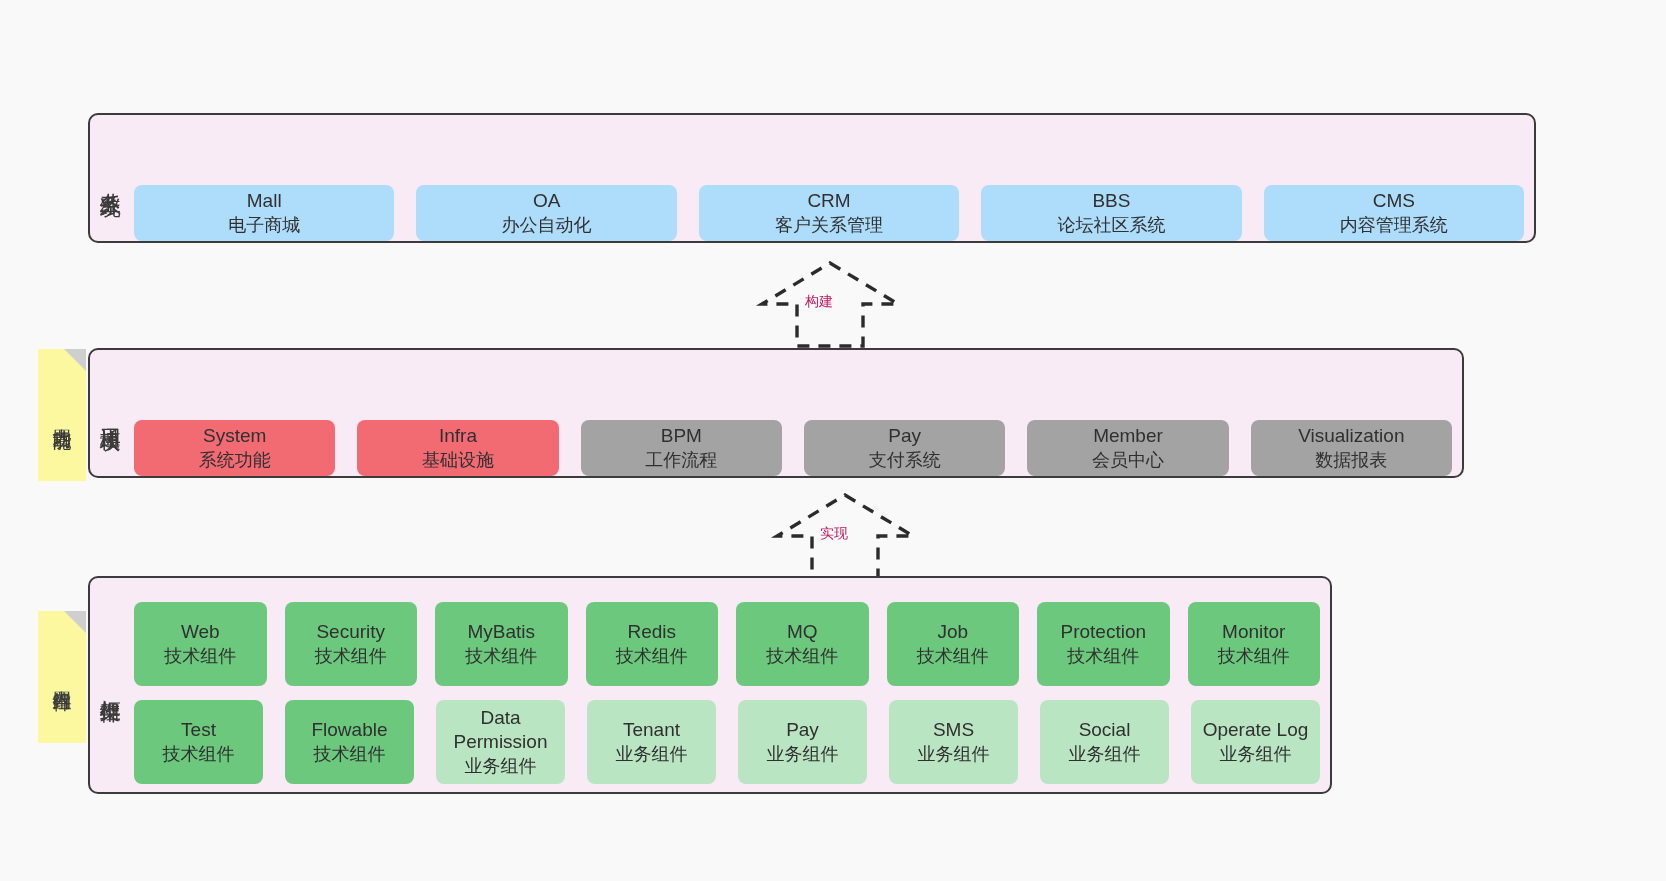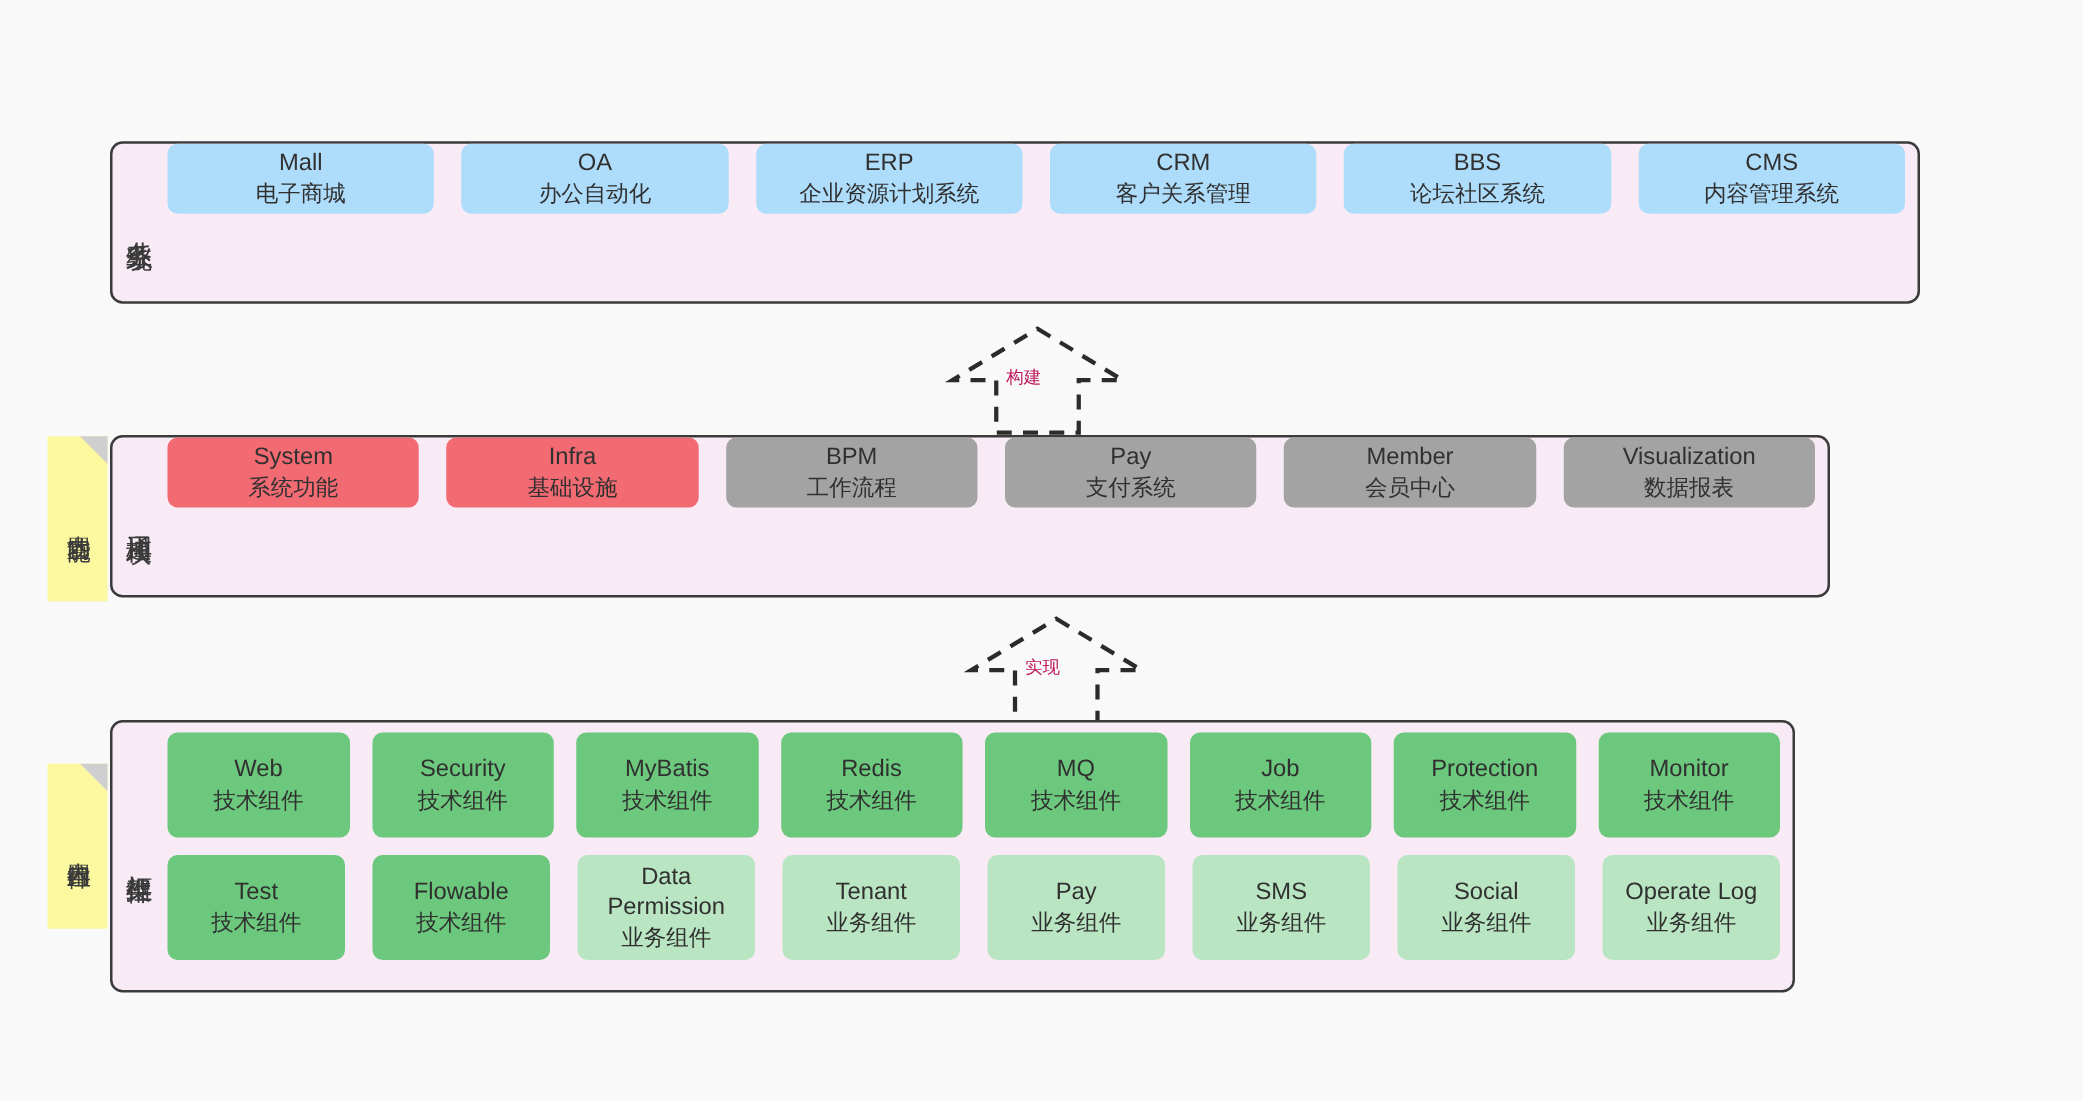--- a/index.html
+++ b/index.html
@@ -45,21 +45,21 @@
     writing-mode: vertical-rl;
     text-orientation: upright;
     white-space: nowrap;
     padding: 4px 0;
   }
 
   .band-body {
     flex: 1 1 auto;
     display: flex;
     flex-direction: column;
-    justify-content: flex-start;
+    justify-content: flex-end;
     gap: 16px;
     padding: 0 10px 0 4px;
   }
 
   .row {
     display: flex;
     gap: 22px;
     align-items: stretch;
   }
 
@@ -137,24 +137,20 @@
         <div class="cell c-blue">
           <span class="en">Mall</span>
           <span class="cn">电子商城</span>
         </div>
 
         <div class="cell c-blue">
           <span class="en">OA</span>
           <span class="cn">办公自动化</span>
         </div>
 
-        <div class="cell c-blue">
-          <span class="en">ERP</span>
-          <span class="cn">企业资源计划系统</span>
-        </div>
 
         <div class="cell c-blue">
           <span class="en">CRM</span>
           <span class="cn">客户关系管理</span>
         </div>
 
         <div class="cell c-blue">
           <span class="en">BBS</span>
           <span class="cn">论坛社区系统</span>
         </div>
@@ -224,21 +220,21 @@
       <path d="M 75 5 L 143 46 L 108 46 L 108 88 L 42 88 L 42 46 L 7 46 Z" fill="none" stroke="#2b2b2b" stroke-width="3.4" stroke-dasharray="12 9" stroke-linejoin="miter"></path>
     </svg>
     <span class="arrow-label" style="left:50px; top:35px;">实现</span>
   </div>
 
   <div class="note" style="left:38px; top:611px; width:48px; height:132px;">
     <span class="fold"></span>
     <span>内置组件</span>
   </div>
 
-  <div class="band" style="left:88px; top:576px; width:1348px; height:218px;">
+  <div class="band" style="left:88px; top:576px; width:1244px; height:218px;">
     <div class="band-title">框架组件</div>
     <div class="band-body" style="gap:14px; padding:8px 10px 8px 4px;">
 
       <div class="row" style="gap:18px; height:84px;">
         <div class="cell c-green">
           <span class="en">Web</span>
           <span class="cn">技术组件</span>
         </div>
         <div class="cell c-green">
           <span class="en">Security</span>

